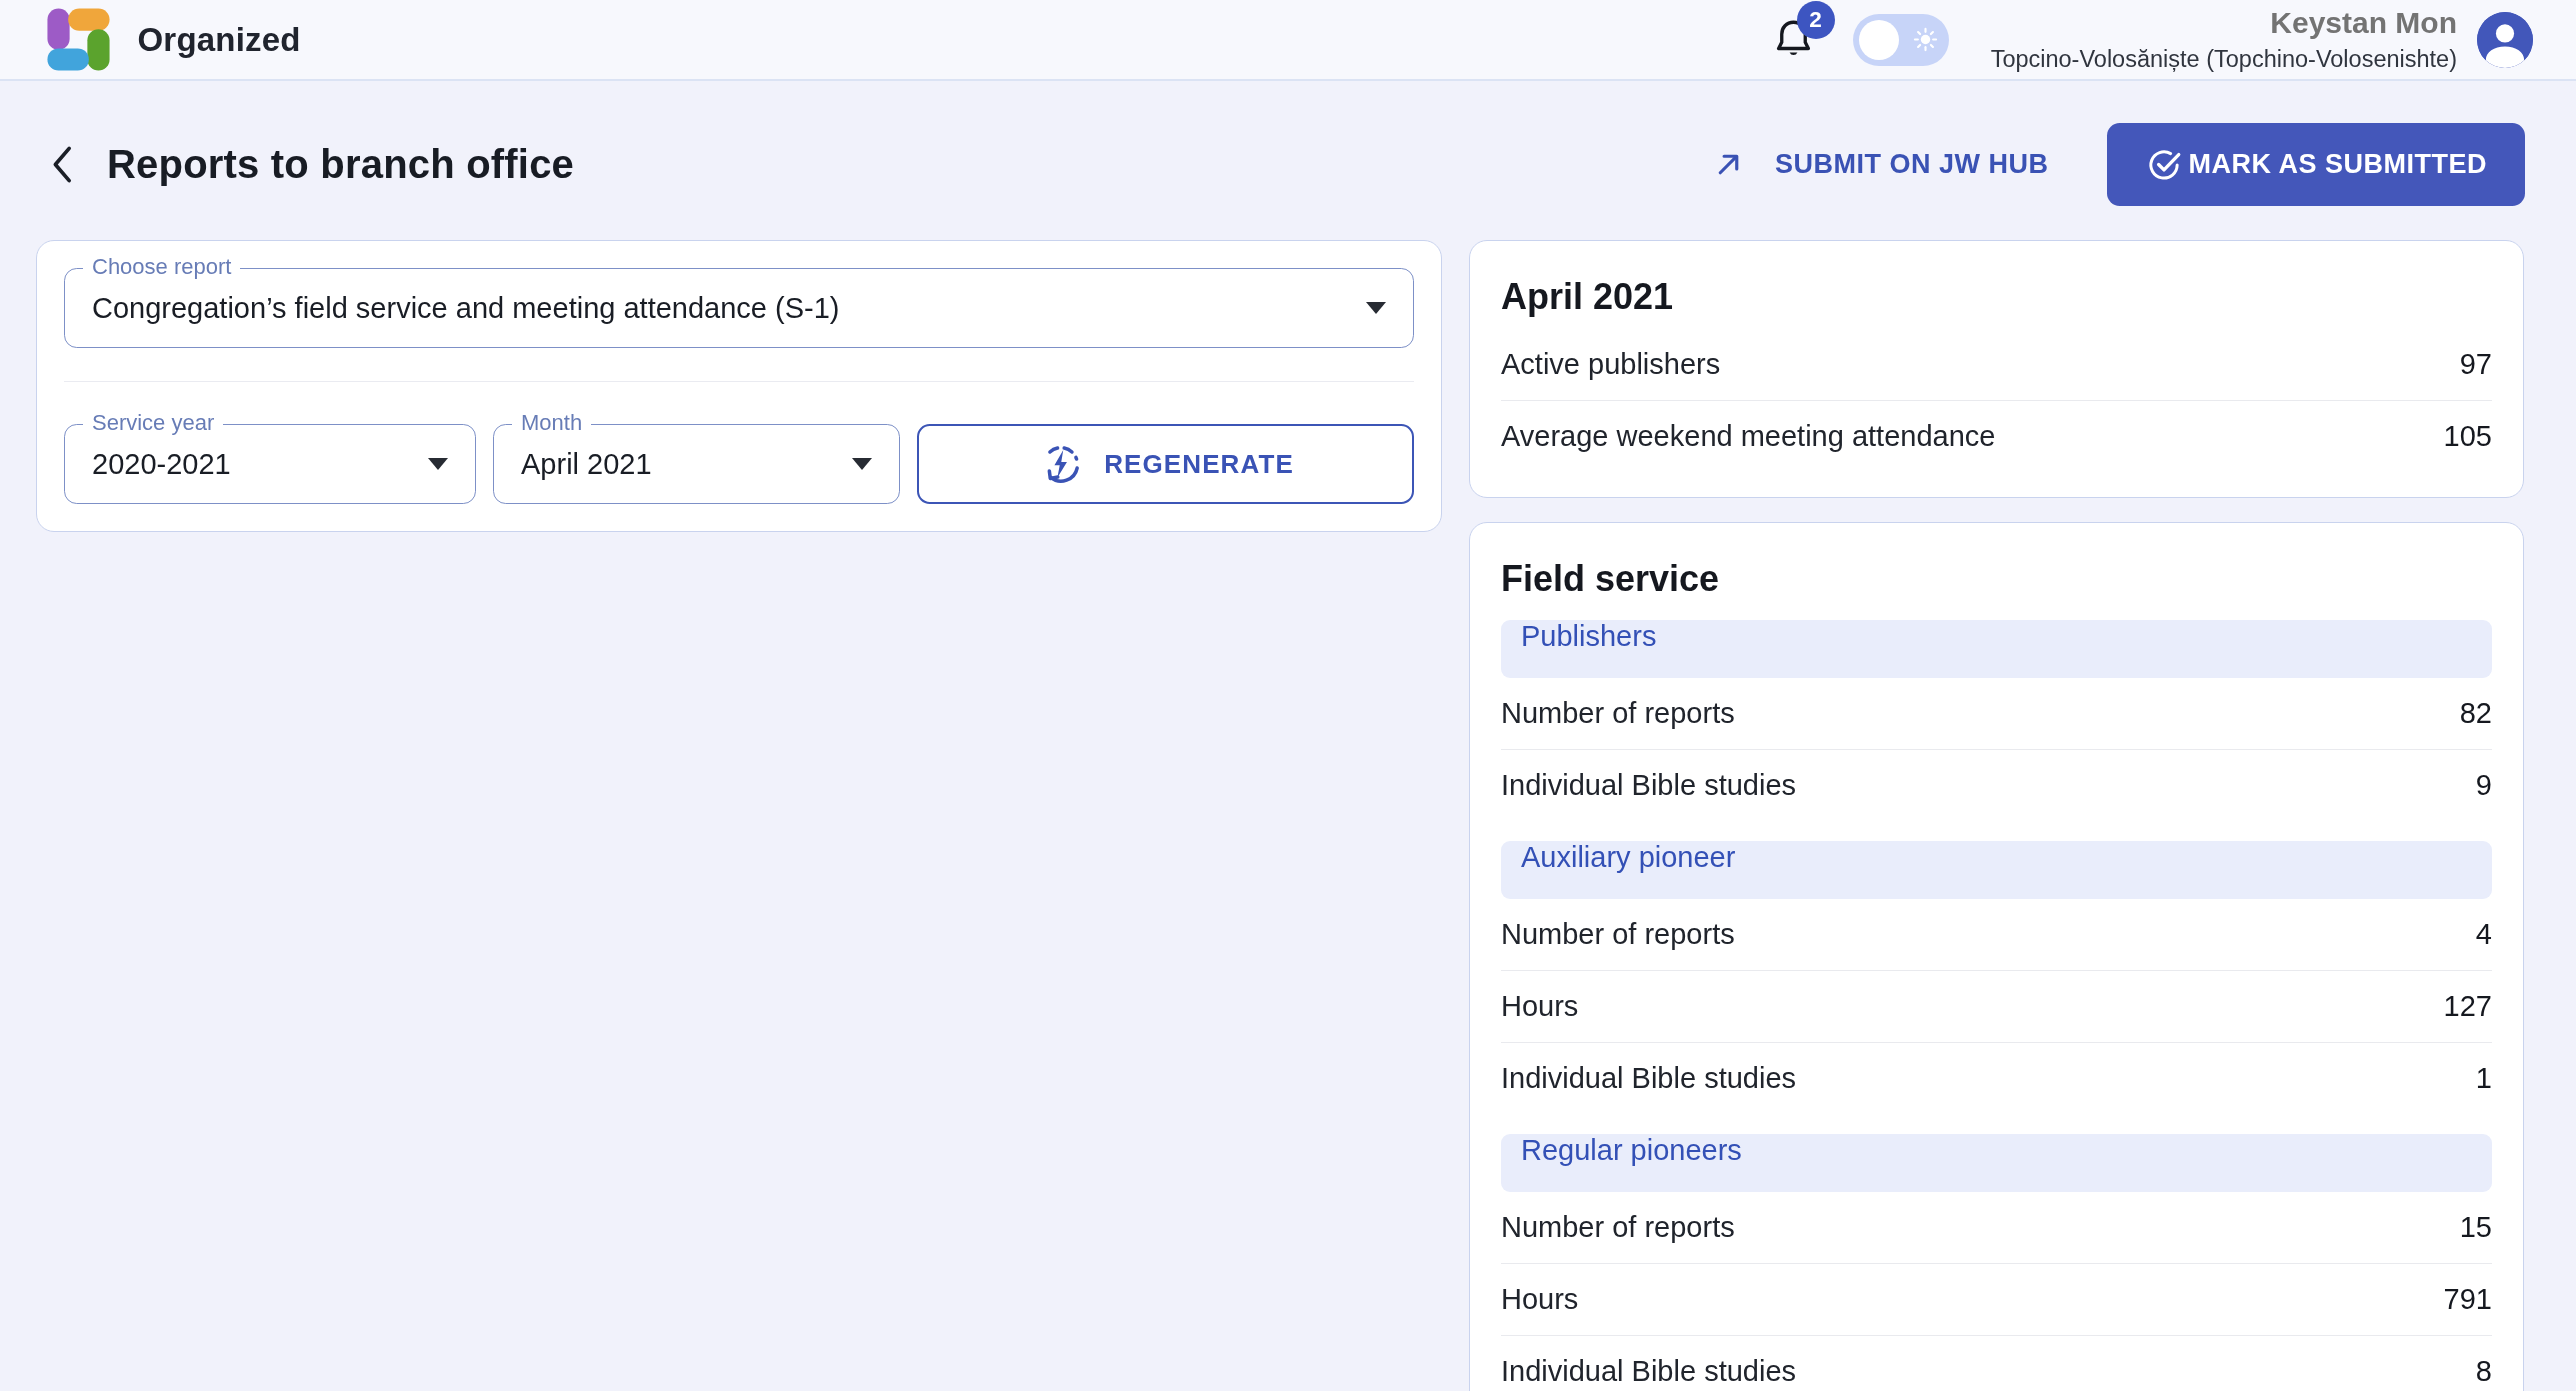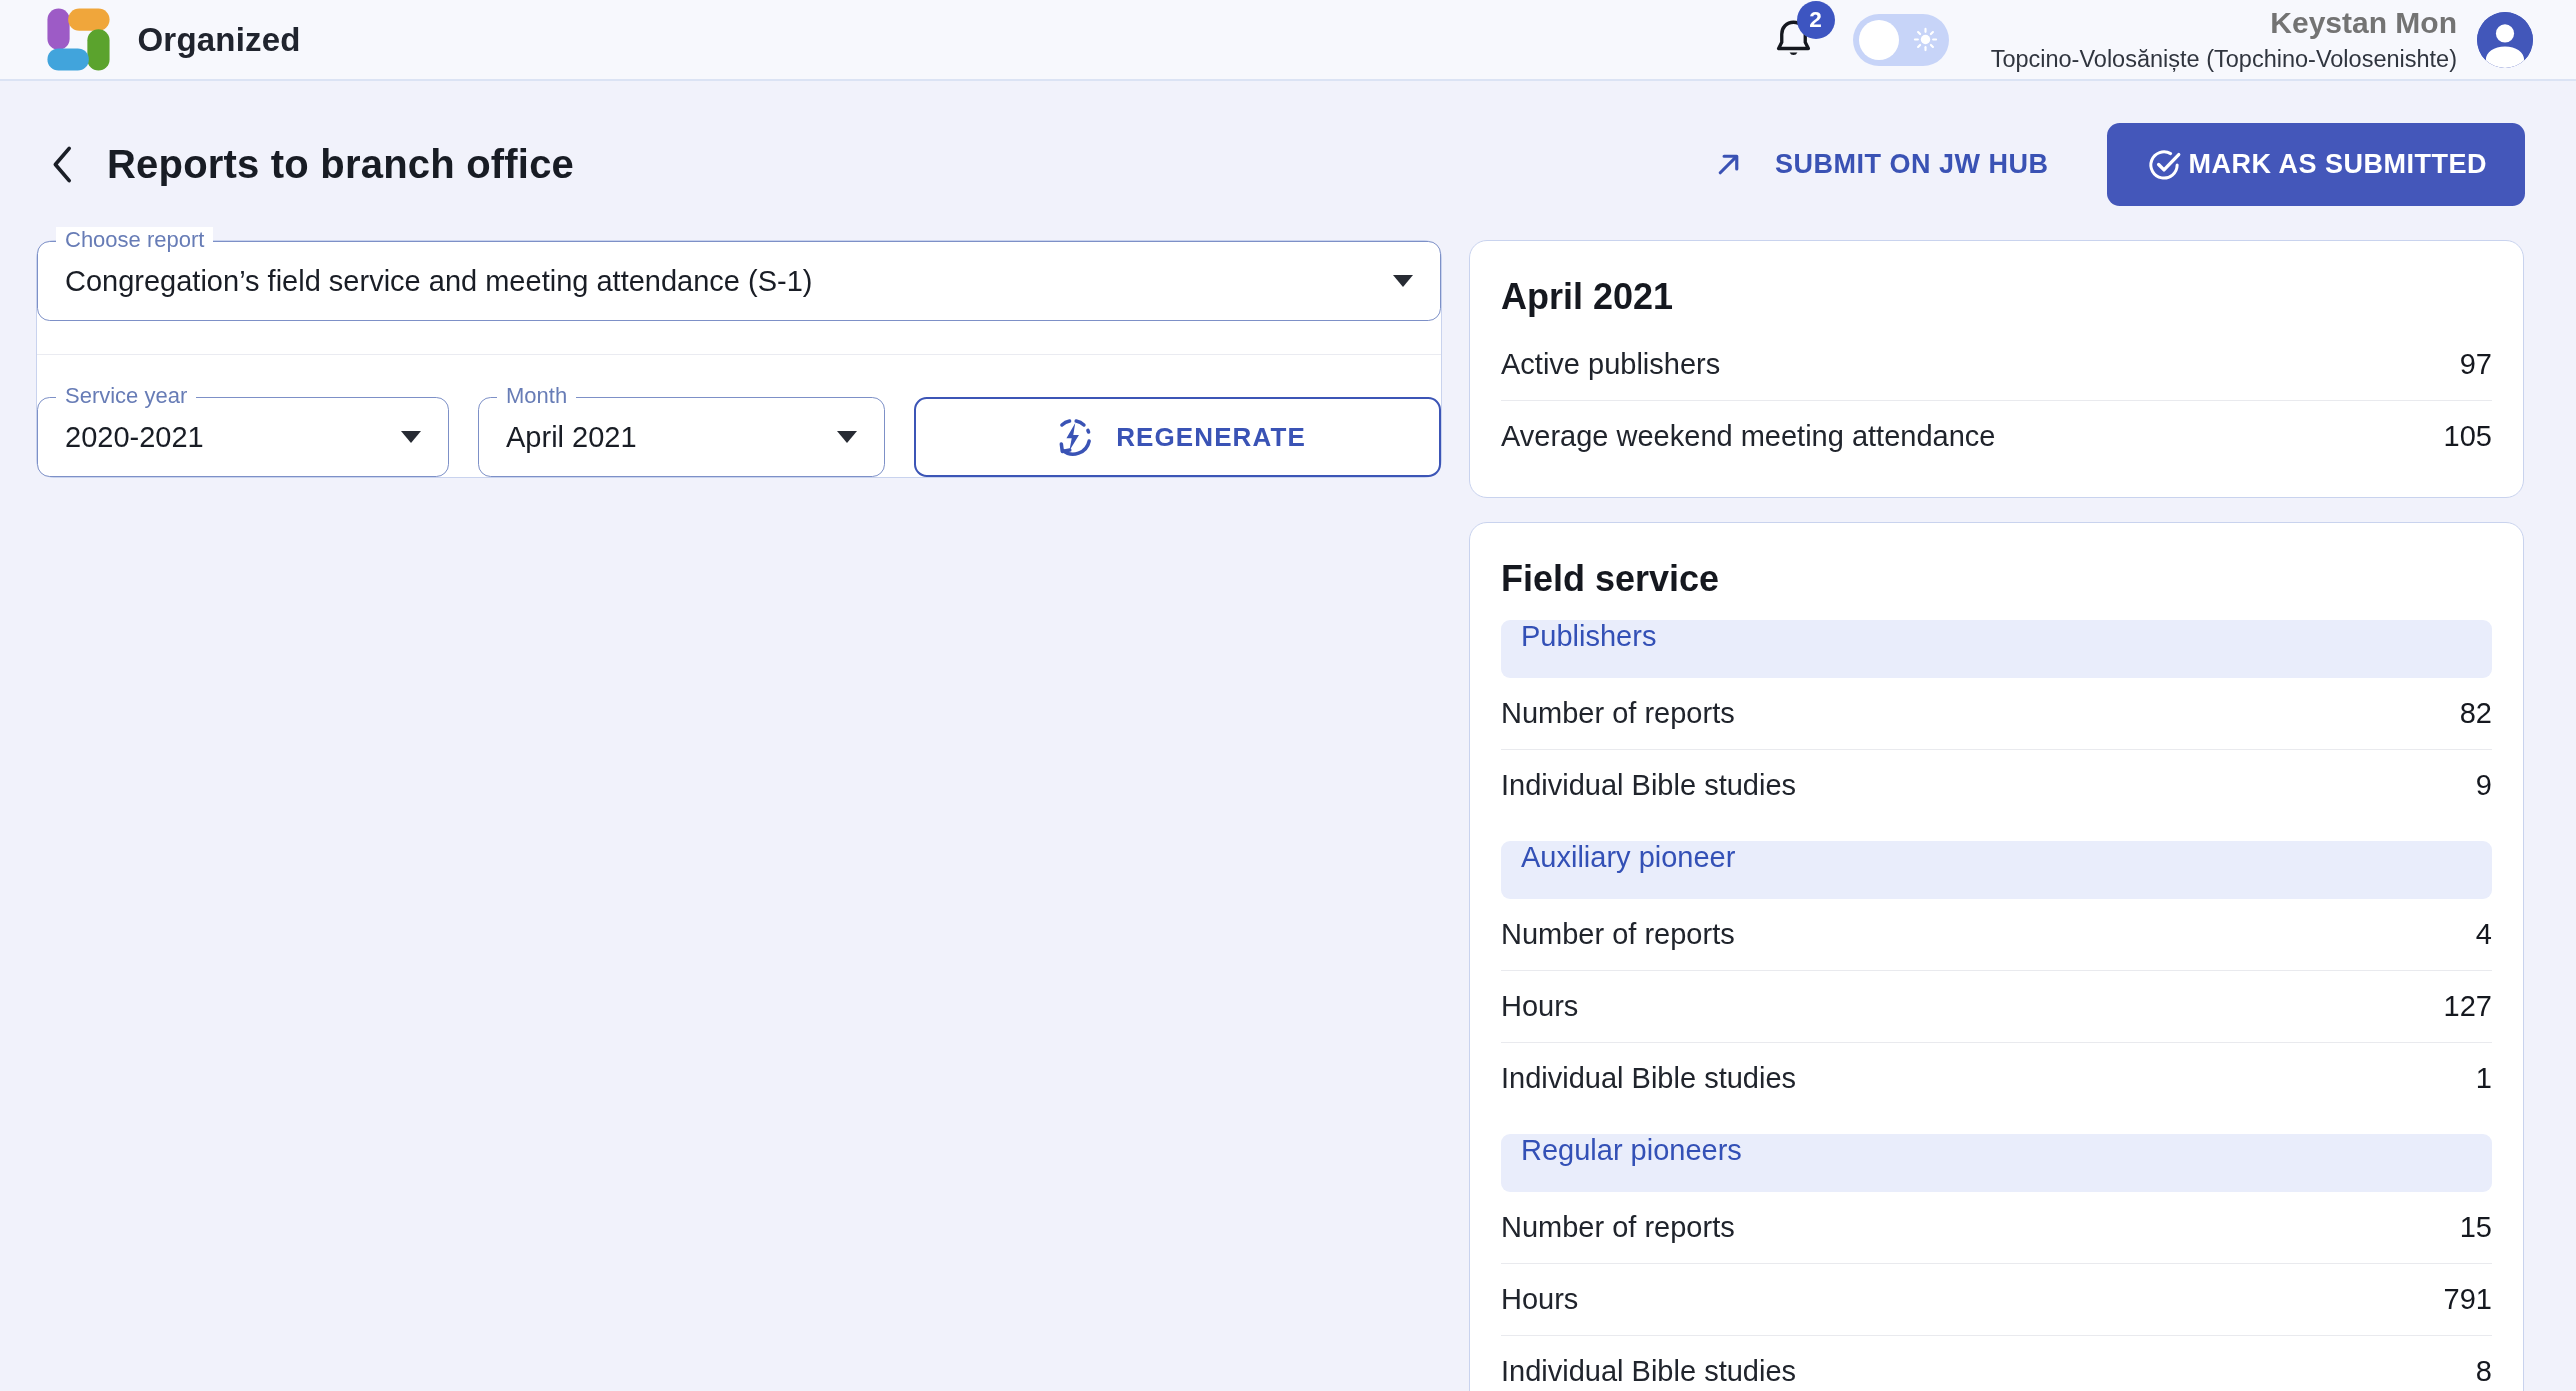--- a/index.html
+++ b/index.html
@@ -58,38 +58,39 @@
     background:#4457ba; color:#fff; font-size:27px; font-weight:600; letter-spacing:0.5px;
     height:83px; padding:0 38px; border-radius:12.7px; border:none; cursor:pointer; font-family:inherit;
   }
 
   
   .content { display:flex; align-items:flex-start; gap:27px; padding:34px 52px 0 36px; }
 
   .form-card {
     flex:1; background:#fff;
     border:1.8px solid #c9d3ee; border-radius:18px;
+    padding:27px;
   }
   .select {
     position:relative; border:1.8px solid #7d90c7; border-radius:12.7px;
     height:80px; display:flex; align-items:center; padding:0 27px;
     background:#fff; cursor:pointer;
   }
   .select .flabel {
     position:absolute; top:-15.4px; left:18px; background:#fff; padding:0 9px;
     font-size:22px; color:#677cb6; white-space:nowrap;
   }
   .select .value { font-size:29px; color:#191d25; }
   .caret {
     margin-left:auto; width:0; height:0;
     border-left:10px solid transparent; border-right:10px solid transparent;
     border-top:12.7px solid #272b33;
   }
   .form-divider { border-top:1.8px solid #eaebf1; margin:33px 0 42px; }
-  .form-row { display:flex; gap:29px; }
+  .form-row { display:flex; gap:17px; }
   .select.sy { width:412px; flex-shrink:0; }
   .select.mo { width:407px; flex-shrink:0; }
   .regen-btn {
     flex:1; border:2.7px solid #3c55b6; border-radius:12.7px; background:#fff;
     display:flex; align-items:center; justify-content:center; gap:20px;
     color:#3a53b5; font-size:26px; font-weight:700; letter-spacing:1.1px;
     height:80px; cursor:pointer; font-family:inherit;
   }
 
   .right-col { width:1055px; display:flex; flex-direction:column; gap:24.4px; flex-shrink:0; }

